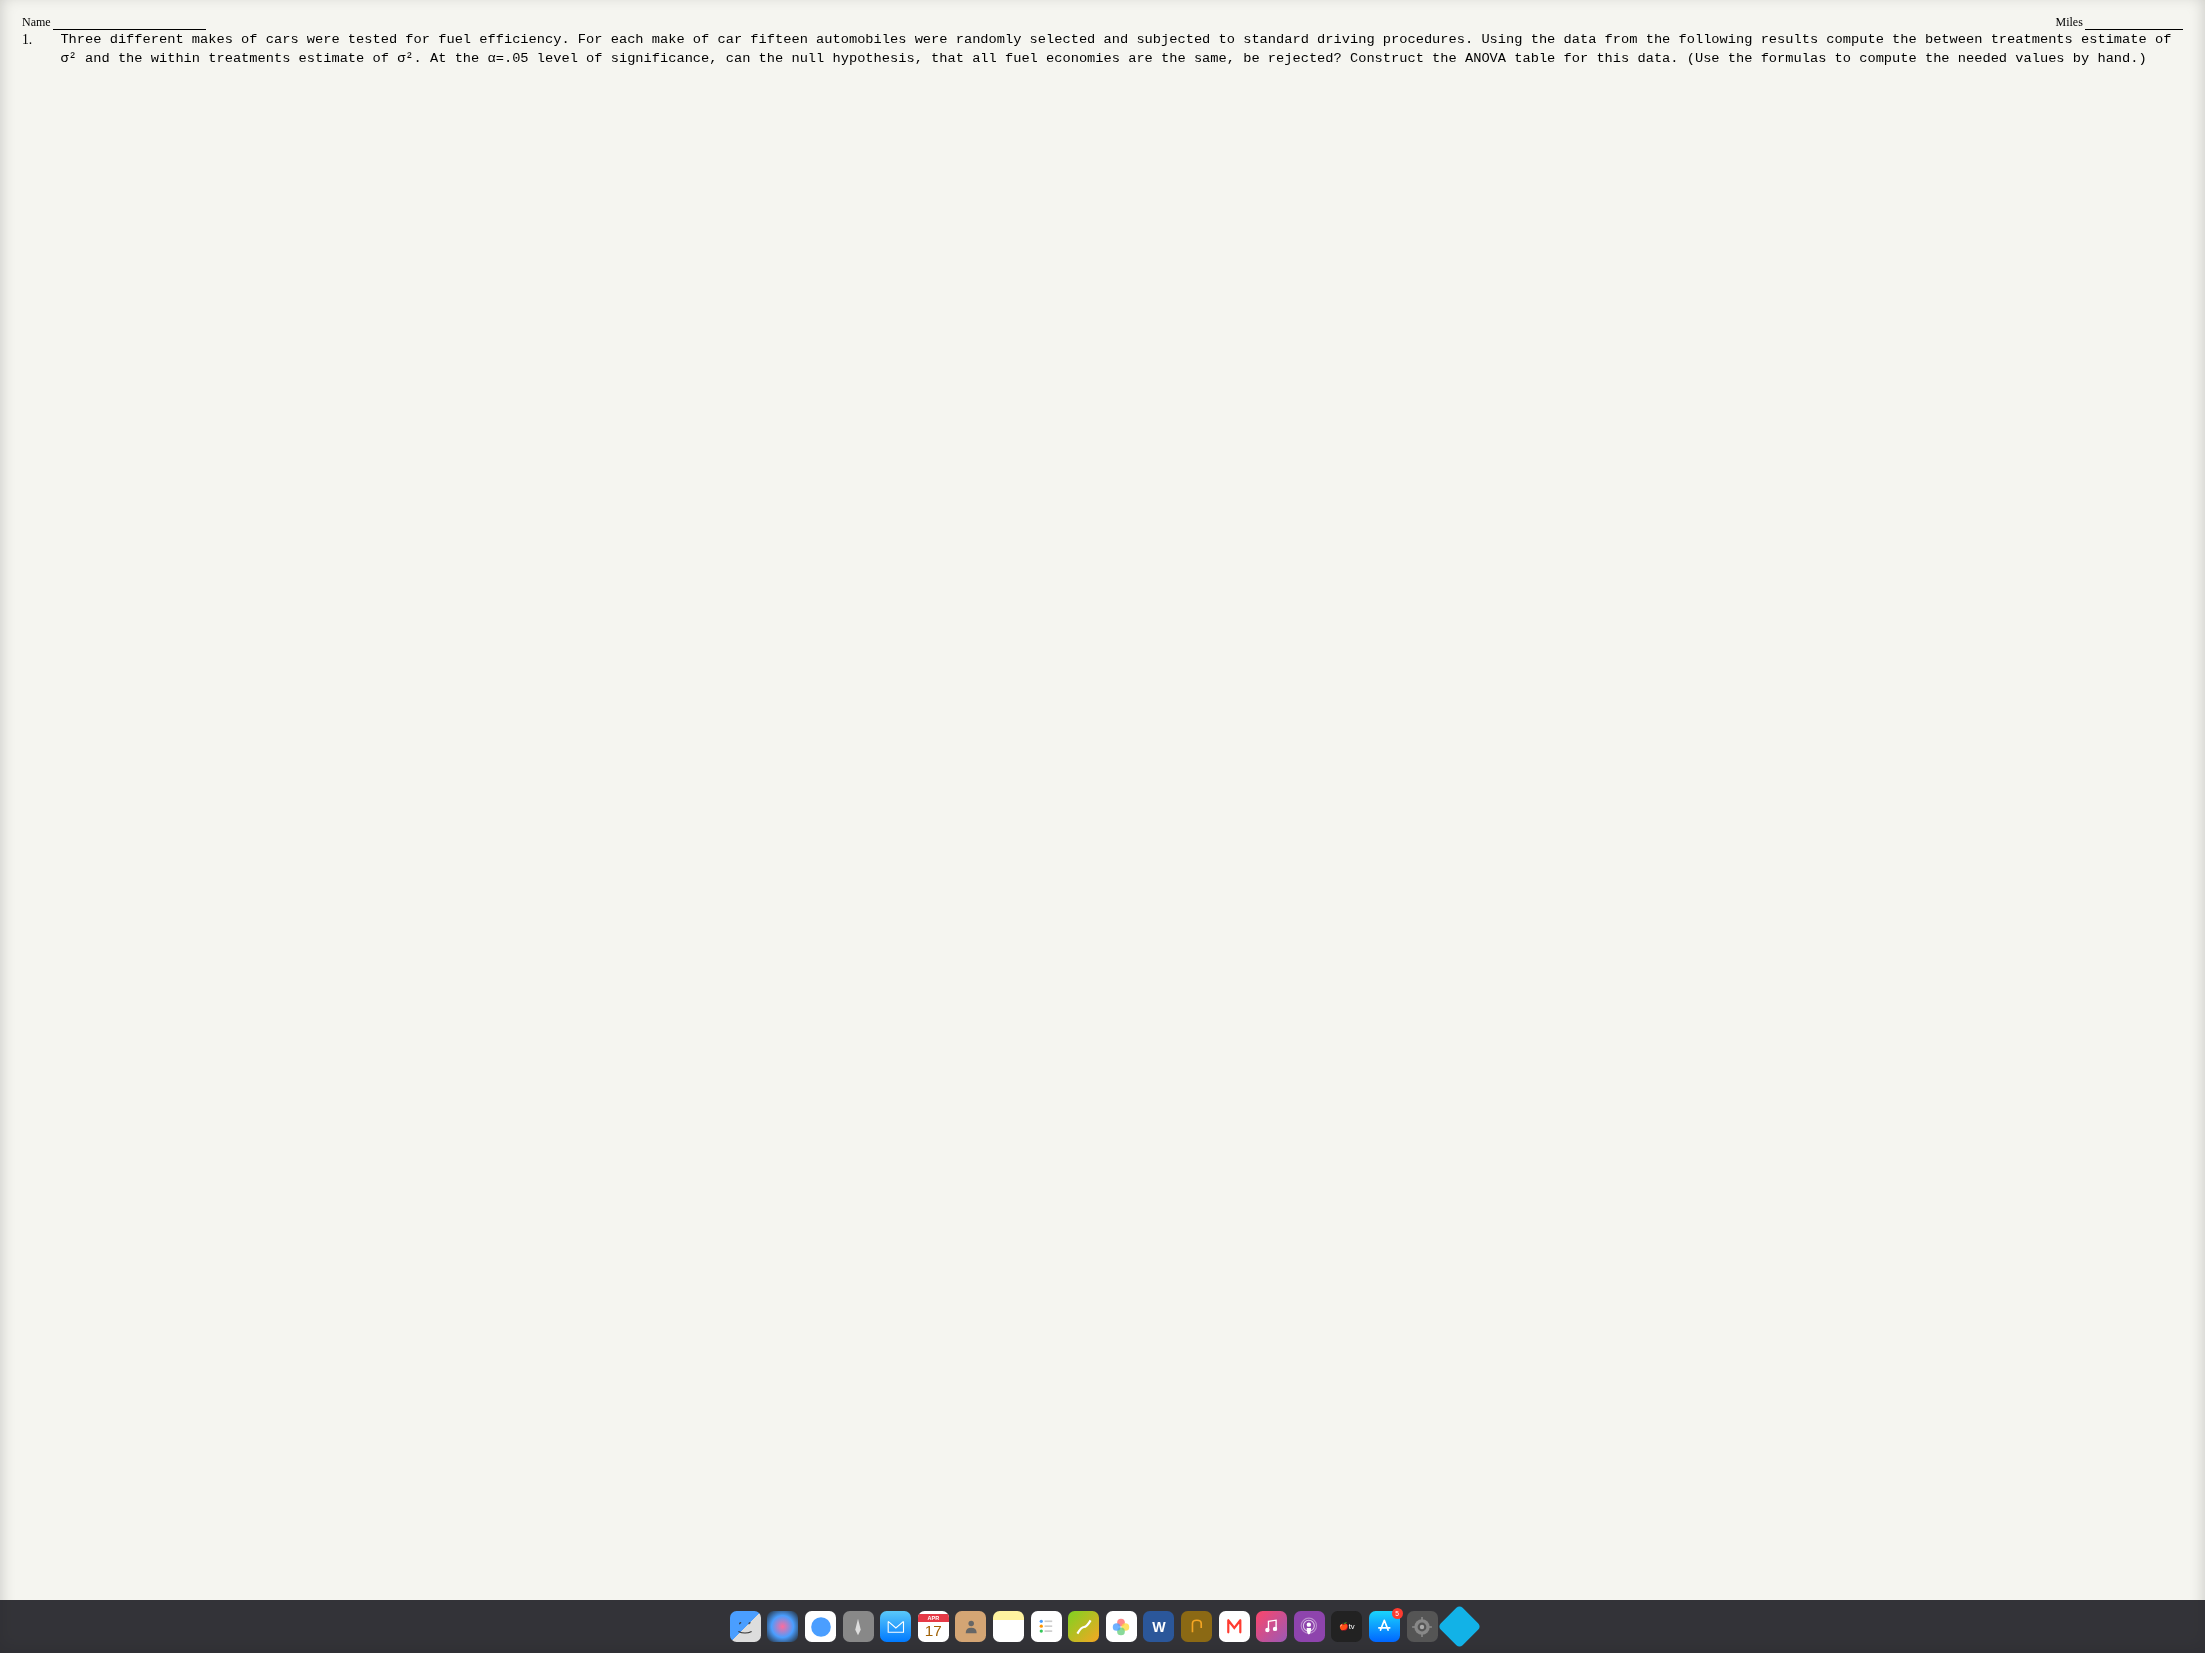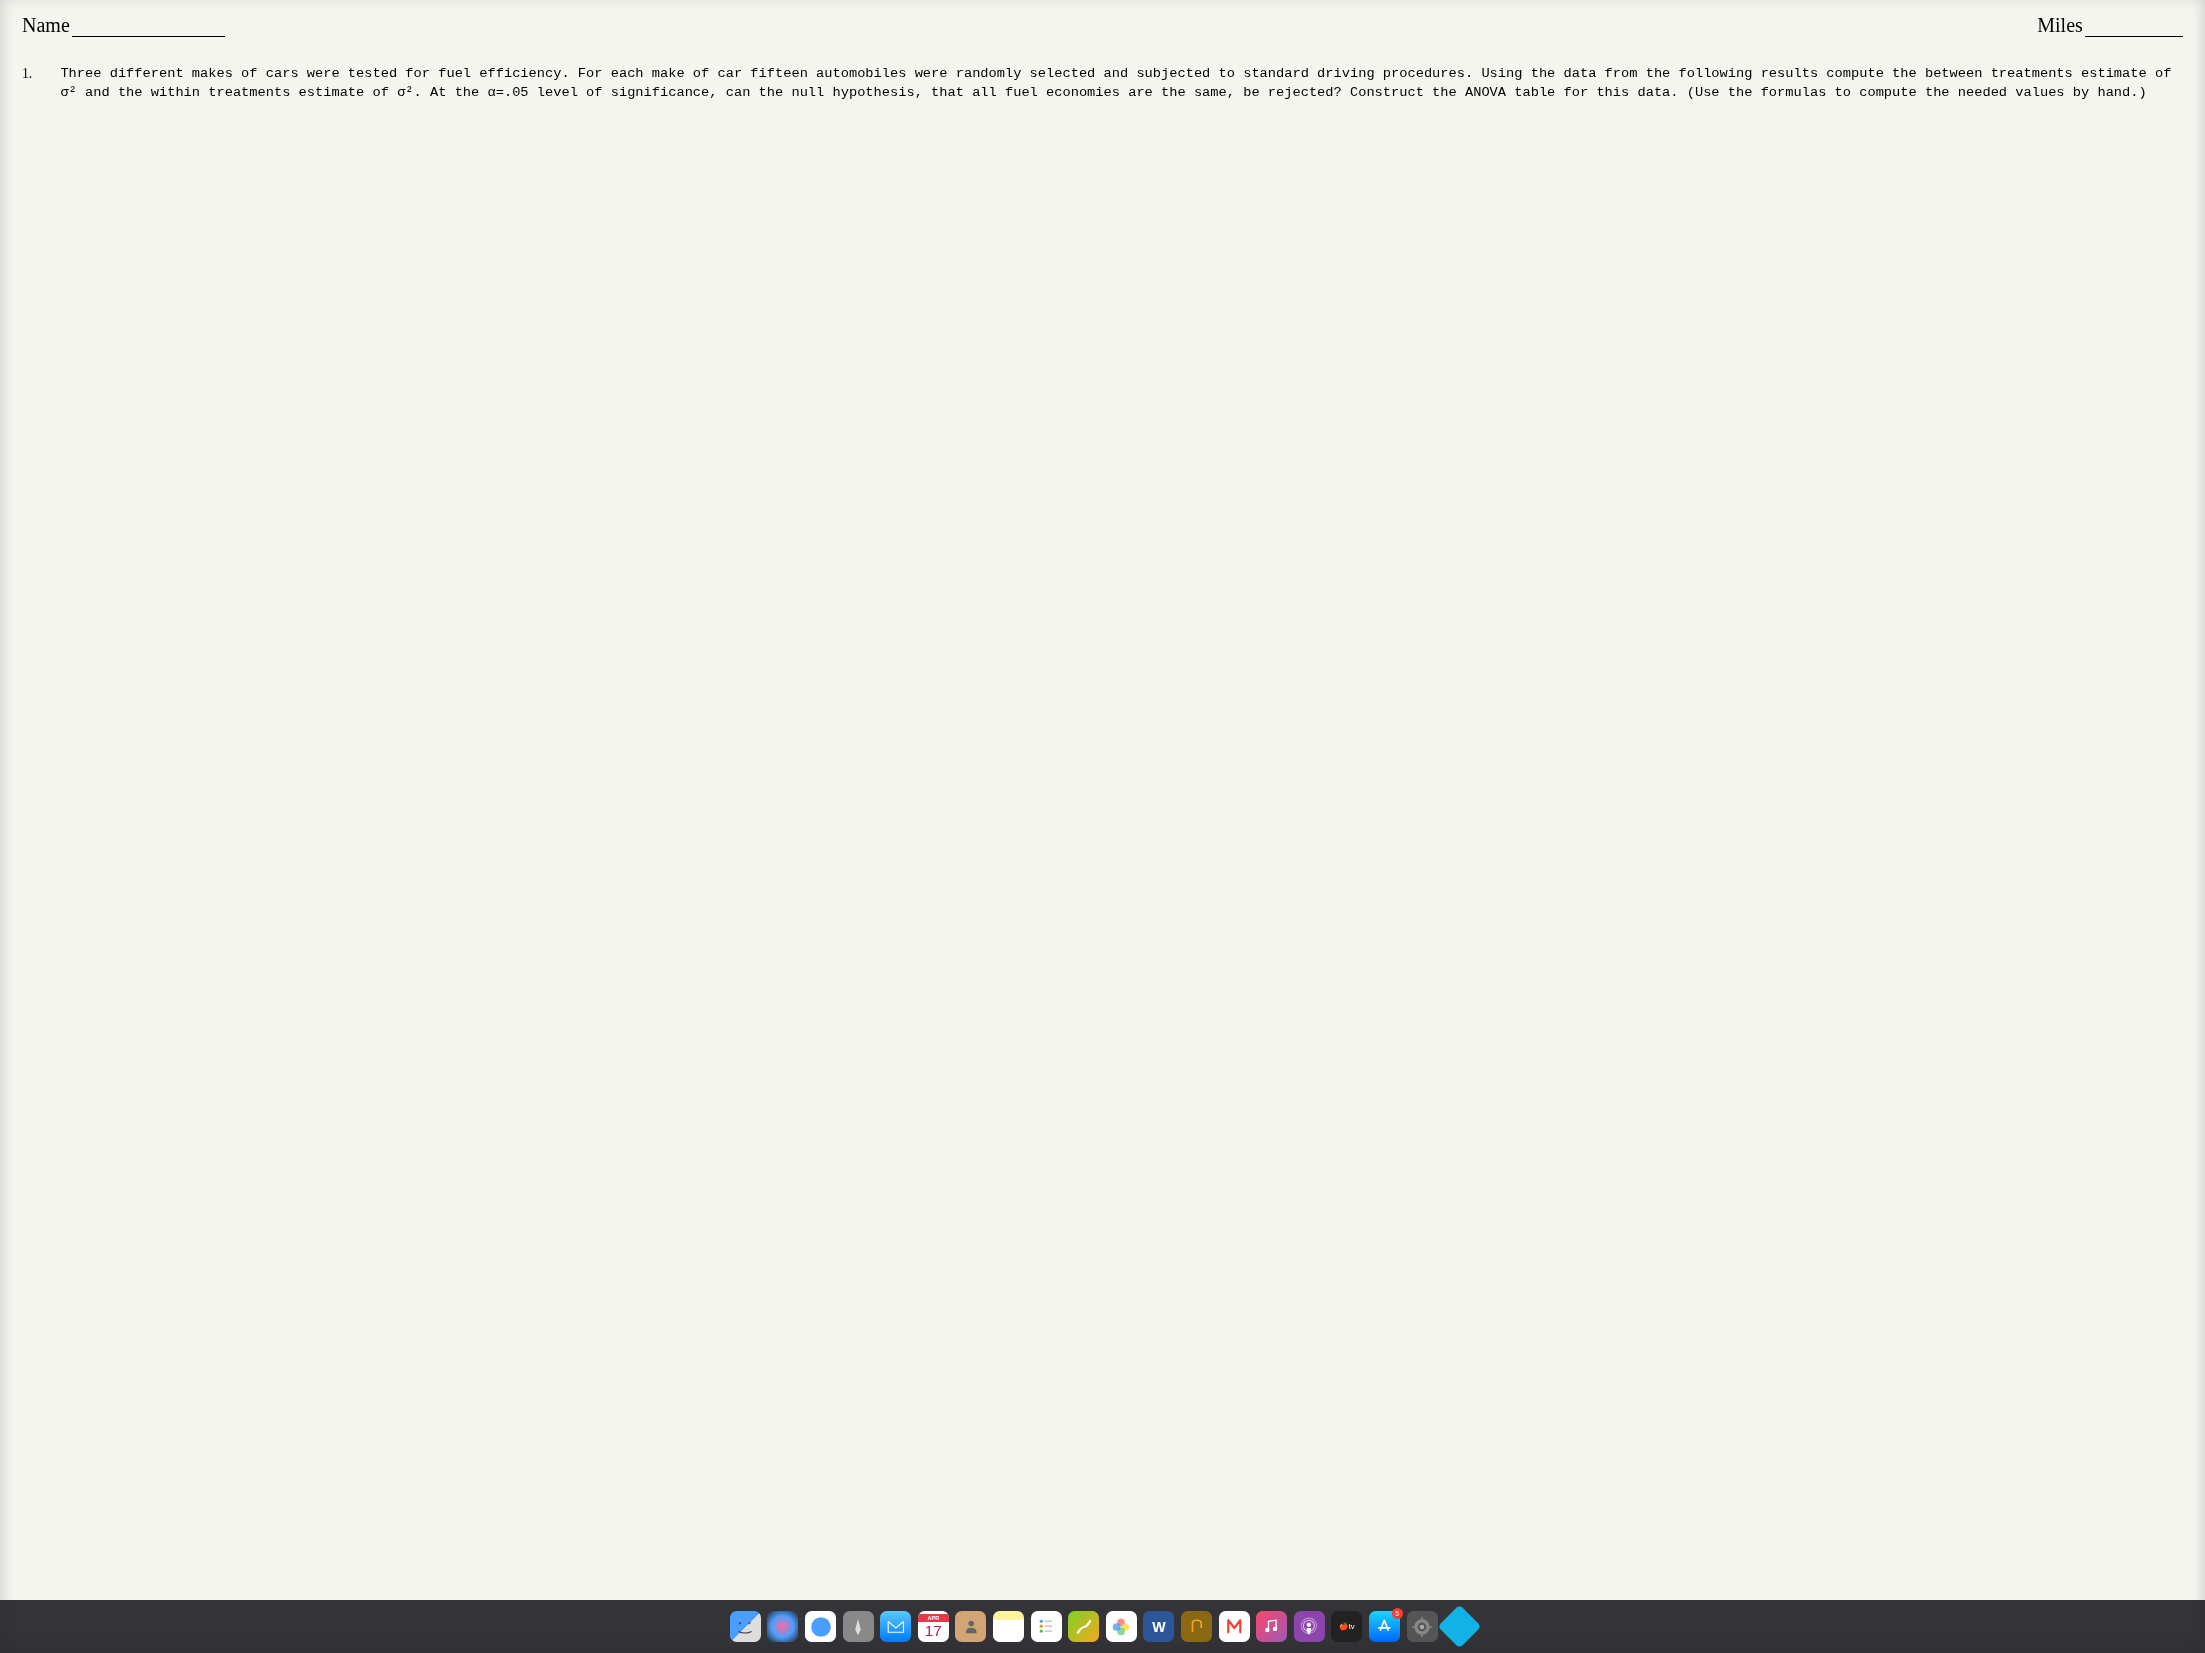--- a/index.html
+++ b/index.html
@@ -14,22 +14,21 @@
     .document-viewer {
       background: #f5f5f0;
       flex: 1;
       padding: 11px 22px 109px 22px;
       box-shadow: inset 0 -5.5px 16.4px rgba(0,0,0,0.2);
       position: relative;
     }
     .header-row {
       display: flex;
       justify-content: space-between;
-      font-size: 20px;
-      margin-bottom: 27px;
+      font-size: 12px;
       margin-top: 2.7px;
     }
     .name-field, .date-field {
       display: flex;
       align-items: flex-end;
     }
     .blank-line {
       border-bottom: 1.1px solid #000;
       width: 153px;
       height: 15.3px;
@@ -103,21 +102,21 @@
       background: #e63946;
       color: white;
       font-size: 5.5px;
       width: 100%;
       text-align: center;
       padding: 1.1px 0;
       font-family: -apple-system, sans-serif;
       font-weight: bold;
     }
     .calendar-day {
-      color: #be185d;
+      color: #a16207;
       font-size: 15.3px;
       font-family: -apple-system, sans-serif;
       font-weight: 300;
     }
     .badge {
       position: absolute;
       top: -2.7px;
       right: -2.7px;
       background: #ff3b30;
       color: white;

